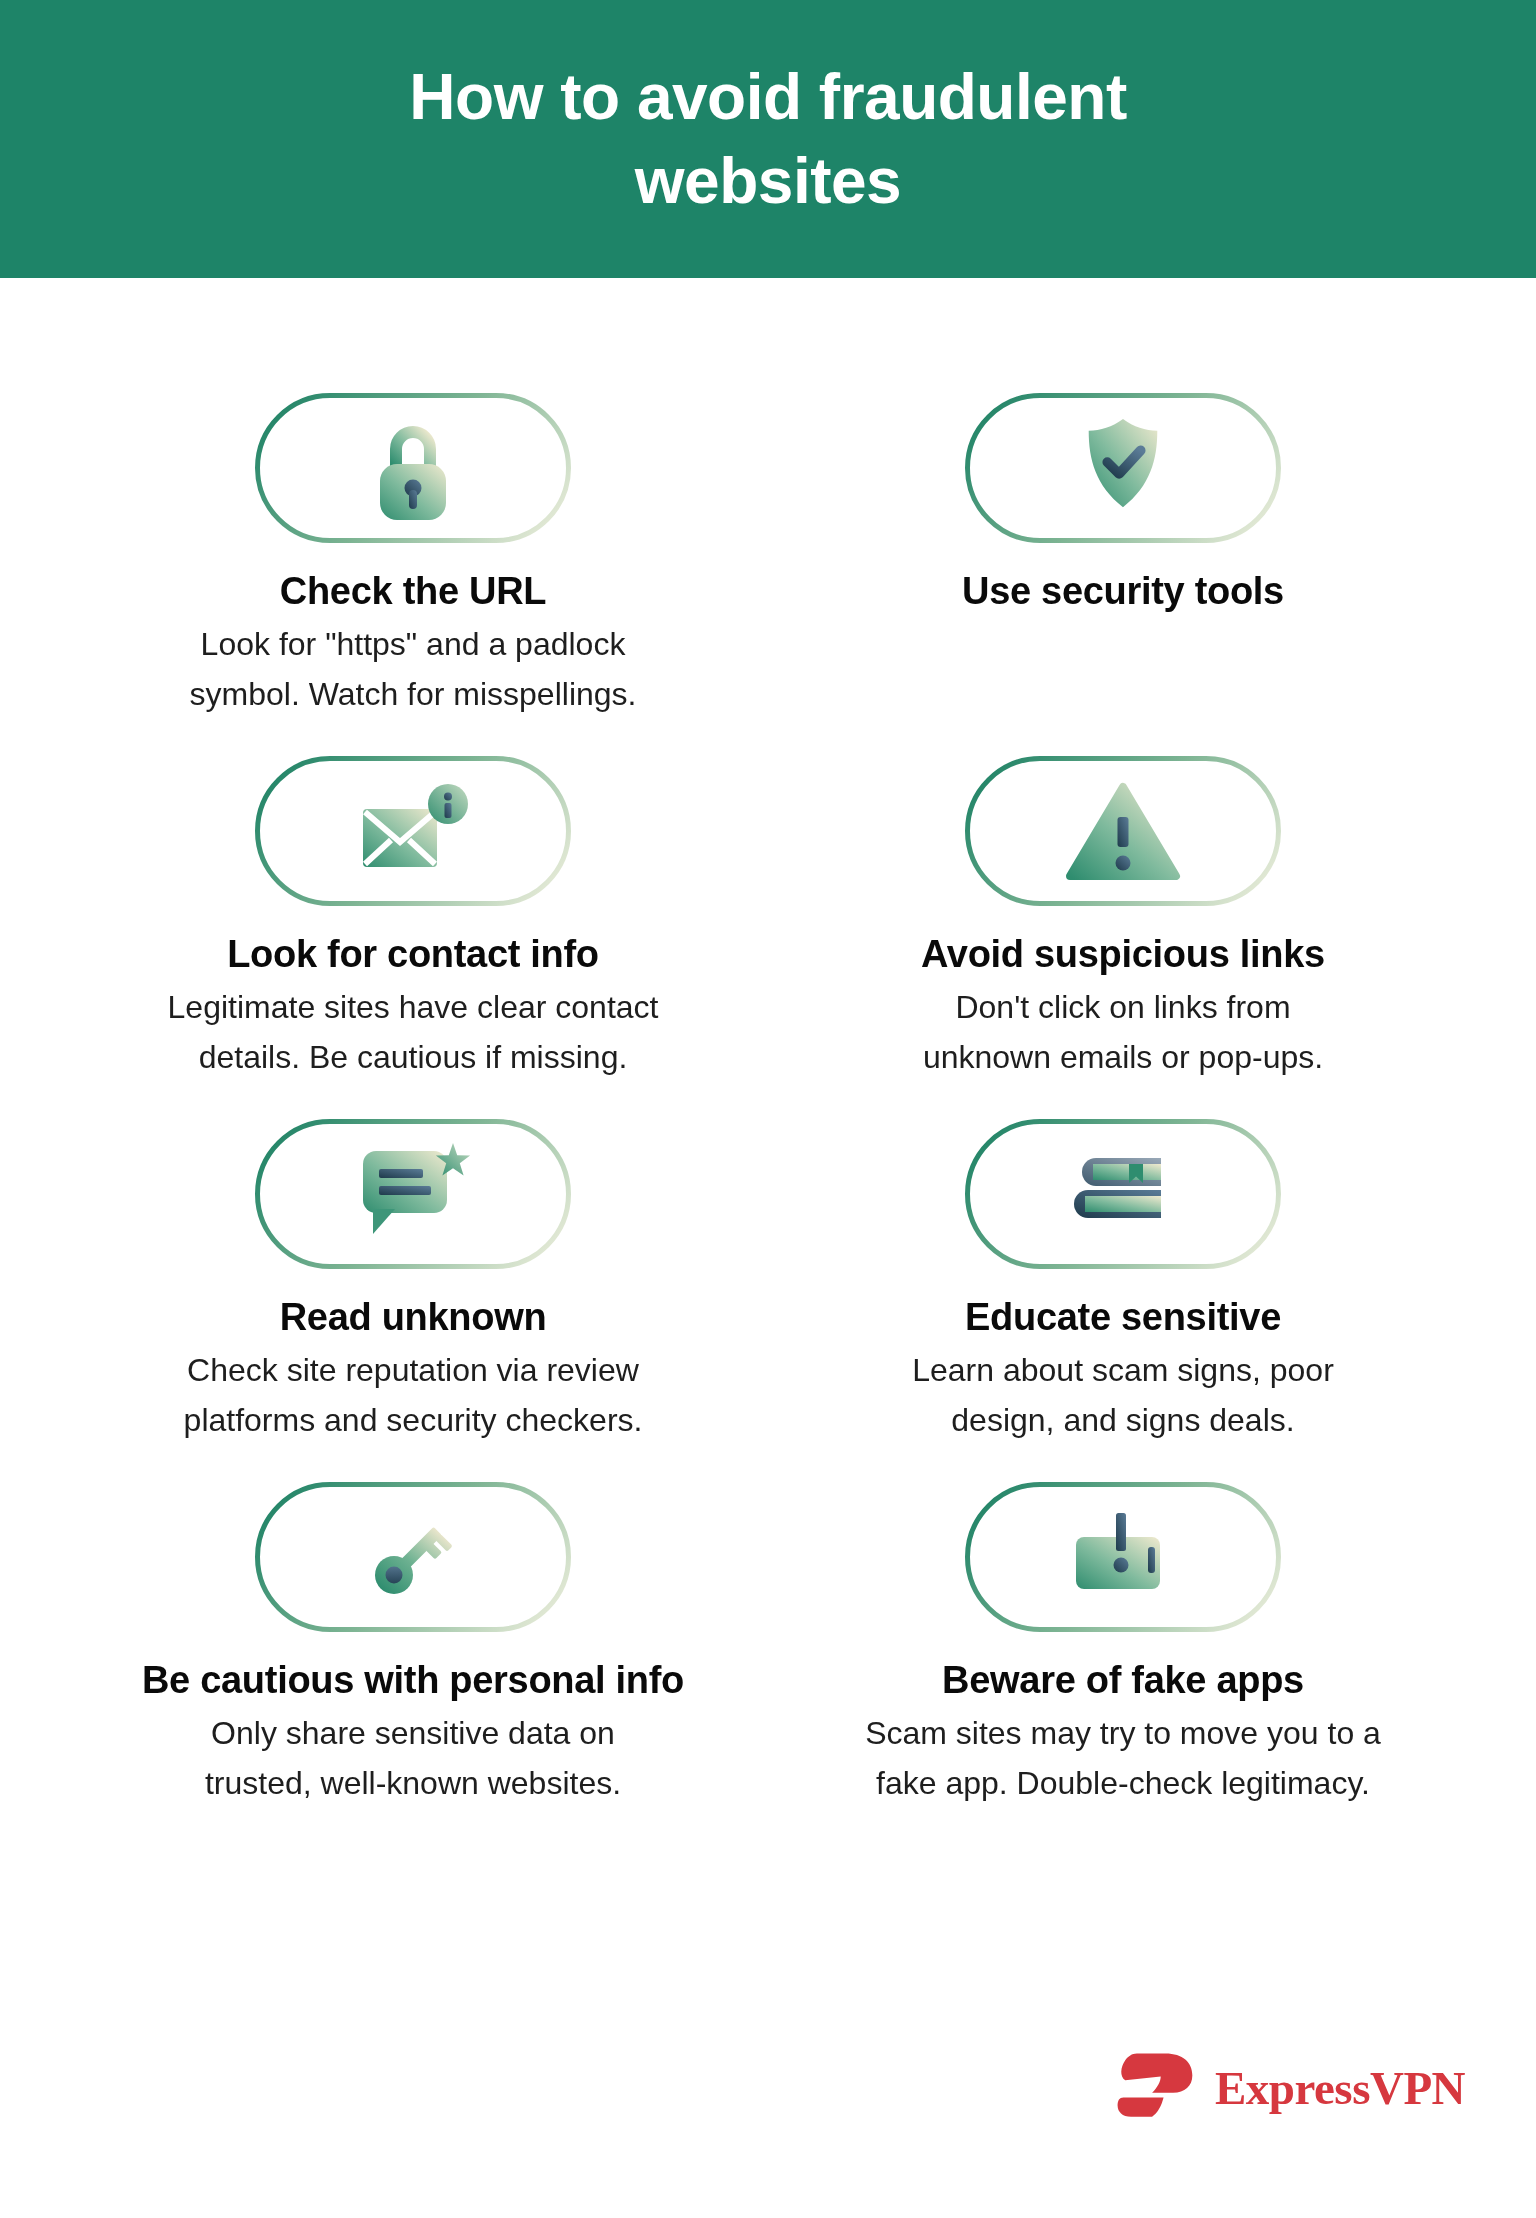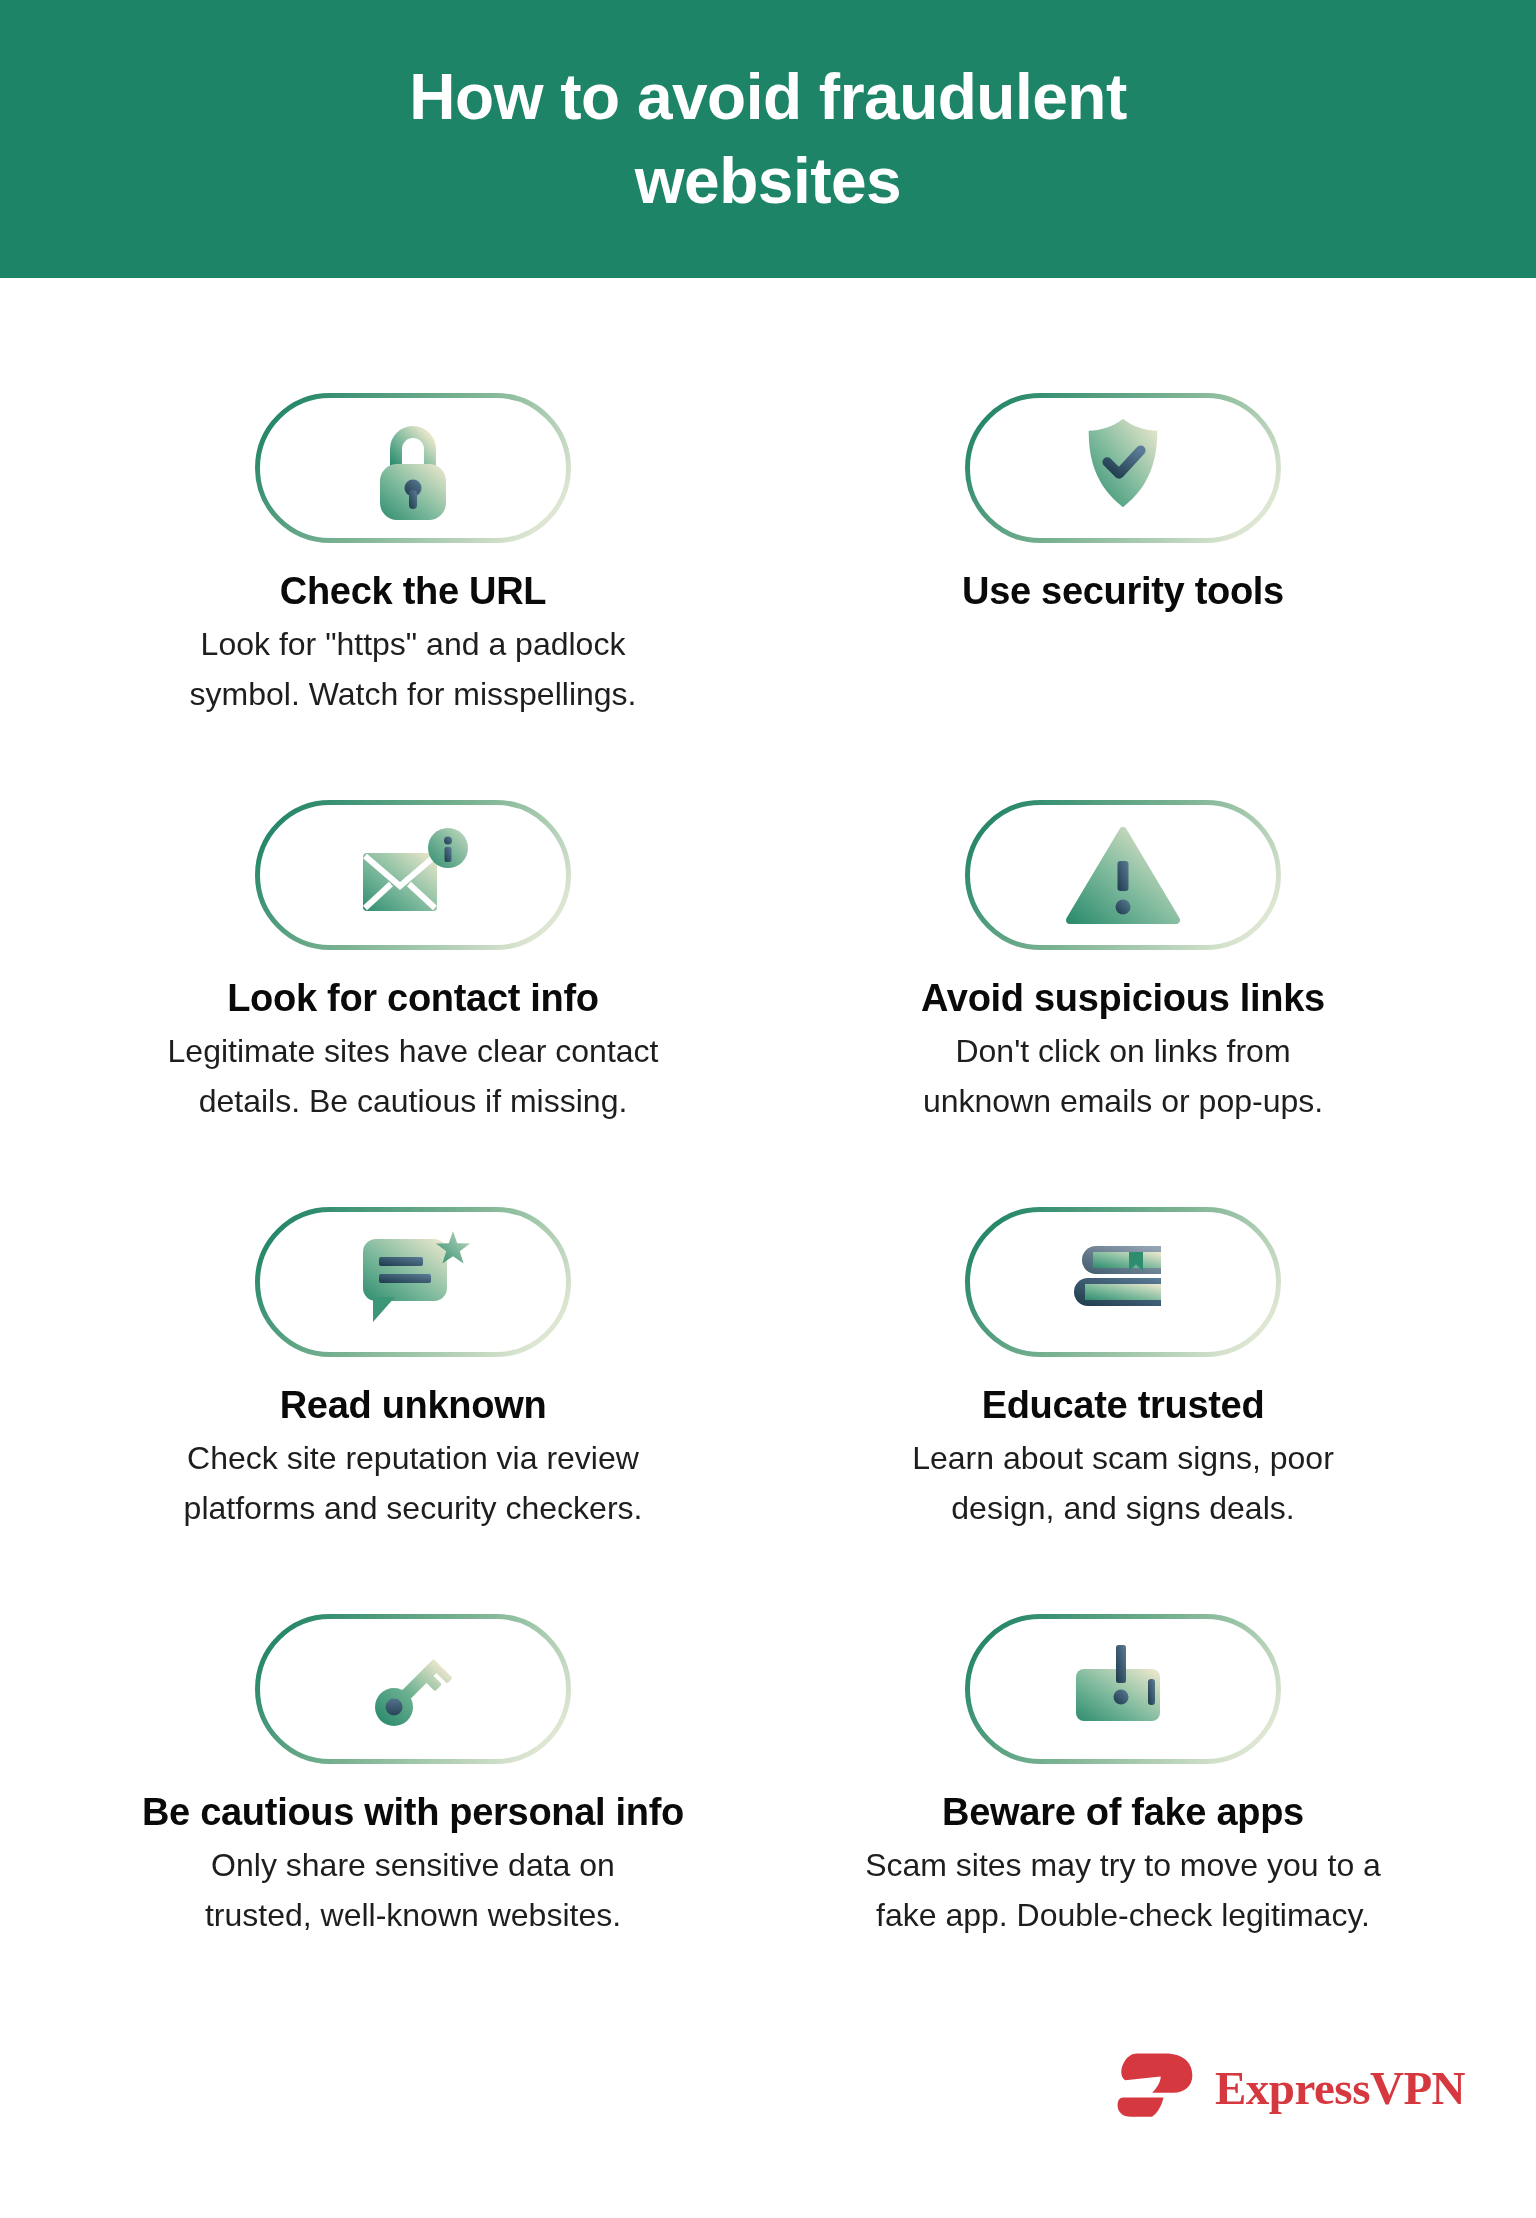--- a/index.html
+++ b/index.html
@@ -6,21 +6,21 @@
   html,body{margin:0;padding:0;background:#ffffff;}
   .page{position:relative;width:1536px;height:2218px;background:#ffffff;overflow:hidden;
         font-family:"Liberation Sans","DejaVu Sans",sans-serif;}
   
   .header{position:absolute;left:0;top:0;width:1536px;height:278px;background:var(--header-bg,#1E8468);
           display:flex;align-items:center;justify-content:center;}
   .title{margin:8px;color:#ffffff;font-size:64px;line-height:84px;font-weight:700;text-align:center;letter-spacing:-.5px;}
   .title .t-line{display:block;}
   
   .grid{position:absolute;left:58px;top:393px;width:1420px;display:grid;
-        grid-template-columns:710px 710px;row-gap:81px;}
+        grid-template-columns:710px 710px;row-gap:37px;}
   .tip{display:flex;flex-direction:column;align-items:center;}
   .pill{position:relative;width:316px;height:150px;display:flex;align-items:center;justify-content:center;}
   .pill-border{position:absolute;left:0;top:0;}
   .tip-title{margin:26px 0 0 0;font-size:38px;line-height:44px;font-weight:700;color:#0a0a0a;text-align:center;letter-spacing:-.3px;}
   .tip-desc{margin:6px 0 0 0;font-size:32px;line-height:50px;color:#1e1e1e;text-align:center;}
   .tip-desc .line{display:block;}
   
   .brand{position:absolute;left:1108px;top:2048px;height:80px;display:flex;align-items:center;gap:15px;}
   .brand-name{font-family:"Liberation Serif","DejaVu Serif",serif;font-weight:700;font-size:47px;
               color:var(--brand-red,#D6383F);letter-spacing:-.5px;}
@@ -169,21 +169,21 @@
           <rect x="2.5" y="2.5" width="311" height="145" rx="72.5" fill="none" stroke="url(#pillGrad)" stroke-width="5"></rect>
         </svg>
         <svg width="124" height="84" viewBox="0 0 124 84">
           <path d="M35 6 H100 V34 H35 A14 14 0 0 1 35 6 Z" fill="url(#slateGrad)"></path>
           <rect x="32" y="12" width="68" height="16" fill="url(#iconGrad)"></rect>
           <path d="M68 12 h14 v19 l-7 -6.5 l-7 6.5 Z" fill="#2F8D6F"></path>
           <path d="M27 38 H100 V66 H27 A14 14 0 0 1 27 38 Z" fill="url(#darkGrad)"></path>
           <rect x="24" y="44" width="76" height="16" fill="url(#iconGrad)"></rect>
         </svg>
       </div>
-      <h2 class="tip-title">Educate trusted</h2>
+      <h2 class="tip-title">Educate sensitive</h2>
       <p class="tip-desc">
         <span class="line">Learn about scam signs, poor</span>
         <span class="line">design, and signs deals.</span>
       </p>
     </div>
 
     <div class="tip">
       <div class="pill">
         <svg class="pill-border" width="316" height="150" viewBox="0 0 316 150">
           <rect x="2.5" y="2.5" width="311" height="145" rx="72.5" fill="none" stroke="url(#pillGrad)" stroke-width="5"></rect>

